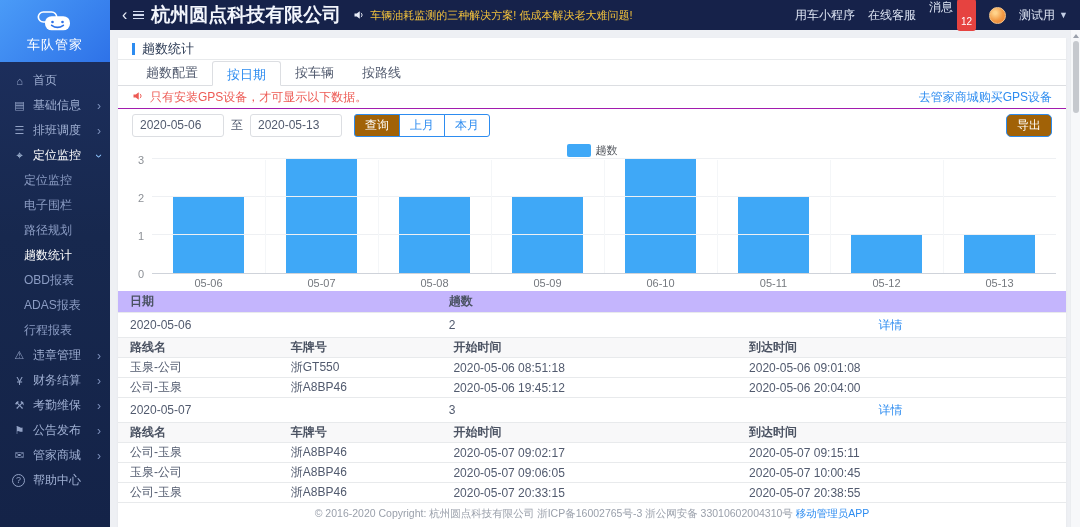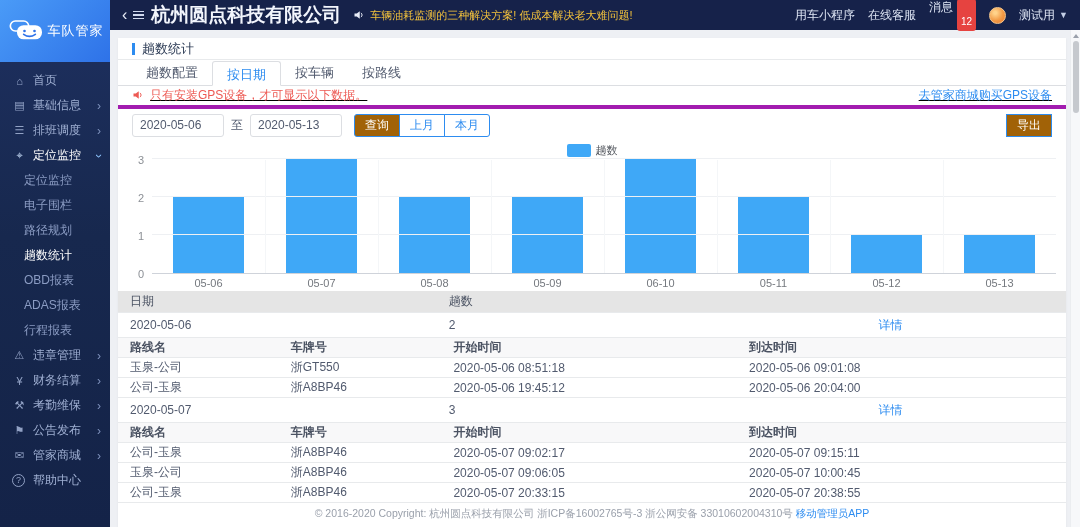--- a/index.html
+++ b/index.html
@@ -4,21 +4,21 @@
 <style>
   * { margin:0; padding:0; box-sizing:border-box; }
   html,body { width:1080px; height:527px; overflow:hidden;
     font-family:"Liberation Sans","DejaVu Sans",sans-serif; background:#eef0f4; }
   .app { position:relative; width:1080px; height:527px; }
 
   
   .sidebar { position:absolute; left:0; top:0; width:110px; height:527px; z-index:5;
     background:linear-gradient(180deg,#1e3060 0%,#17284e 45%,#142348 100%); }
   .brand { height:62px; background:linear-gradient(135deg,#4a9bf7,#2e72e8);
-    display:flex; align-items:center; justify-content:center; gap:1px; }
+    display:flex; flex-direction:column; align-items:center; justify-content:center; gap:1px; }
   .brand svg { display:block; }
   .brand-name { color:#fff; font-size:13px; letter-spacing:1px; }
   .menu { padding-top:6px; }
   .side-item { display:flex; align-items:center; height:25px; padding:0 9px 0 12px;
     color:#9fafd2; font-size:12px; cursor:pointer; white-space:nowrap; }
   .side-item .mi { width:15px; font-size:11px; text-align:center; margin-right:6px; opacity:.9; flex:none; }
   .side-item .mi.circ { width:13px; height:13px; border:1px solid #9fafd2; border-radius:50%;
     line-height:11px; font-size:9px; margin-right:8px; }
   .side-item .arrow { margin-left:auto; font-size:12px; color:#7f92bd; transform-origin:50% 50%; }
   .side-item.active { color:#ffffff; }
@@ -54,37 +54,37 @@
   .ptitle { display:flex; align-items:center; height:22px; padding:0 14px;
     border-bottom:1px solid #e8eaec; flex:none; }
   .ptitle .bar-mark { width:3px; height:12px; background:#2d8cf0; margin-right:7px; }
   .ptitle .t { font-size:13px; color:#2b3a54; }
   .tabs { display:flex; align-items:flex-end; padding:0 14px; height:26px;
     border-bottom:1px solid #dcdee2; flex:none; }
   .tab { padding:0 14px; height:25px; line-height:25px; font-size:13px; color:#515a6e; cursor:pointer; }
   .tab.active { color:#2d8cf0; background:#fff; border:1px solid #dcdee2; border-bottom:1px solid #fff;
     margin-bottom:-1px; border-radius:3px 3px 0 0; }
   .notice { display:flex; align-items:center; gap:6px; height:23px; padding:0 14px;
-    border-bottom:4px solid #a21caf; flex:none;text-decoration:underline; }
+    border-bottom:1px solid #a21caf; flex:none; }
   .notice .txt { color:#ed5a54; font-size:12px; }
   .blue-link { margin-left:auto; color:#2d8cf0; font-size:12px; cursor:pointer; text-decoration:none; }
   .filters { display:flex; align-items:center; height:32px; padding:0 14px; flex:none; }
   .input { width:92px; height:23px; border:1px solid #dcdee2; border-radius:3px; font-size:12px;
     color:#515a6e; padding:0 7px; outline:none; background:#fff;
     font-family:"Liberation Sans","DejaVu Sans",sans-serif; }
   .to-label { color:#515a6e; font-size:12px; margin:0 7px; }
   .btn-group { display:flex; margin-left:12px; }
   .btn { height:23px; padding:0 10px; font-size:12px; display:flex; align-items:center;
     cursor:pointer; background:#fff; border:1px solid #2d8cf0; color:#2d8cf0;
     font-family:"Liberation Sans","DejaVu Sans",sans-serif; }
   .btn + .btn { margin-left:-1px; }
   .btn.first { border-radius:3px 0 0 3px; }
   .btn.last { border-radius:0 3px 3px 0; }
   .btn-primary { background:#a16207; color:#fff; }
-  .btn-export { margin-left:auto; border-radius:0; }
+  .btn-export { margin-left:auto; border-radius:5px; }
 
   
   .chart { padding:1px 10px 0 10px; flex:none; }
   .legend { display:flex; justify-content:center; align-items:center; gap:5px; height:16px; cursor:pointer; }
   .swatch { width:24px; height:13px; background:#3fa8f7; border-radius:2px; }
   .legend .lg-label { font-size:11px; color:#53575e; }
   .plot-wrap { display:flex; margin-top:2px; }
   .yaxis { width:24px; position:relative; height:114px; flex:none; }
   .ytick { position:absolute; right:8px; font-size:11px; color:#8c9096; }
   .plot { flex:1; position:relative; height:114px; border-bottom:1px solid #cfd3da; }
@@ -93,21 +93,21 @@
   .bars { position:absolute; left:0; right:0; top:0; bottom:0; display:flex; align-items:flex-end; }
   .slot { flex:1; display:flex; justify-content:center; align-items:flex-end; height:100%; }
   .bar { width:62%; background:#3fa8f7; }
   .xlabels { display:flex; margin-left:24px; height:17px; align-items:center; }
   .xlabel { flex:1; text-align:center; font-size:11px; color:#74787e; }
 
   
   .table { flex:none; }
   .trow { display:flex; align-items:center; padding:0 12px; border-bottom:1px solid #e8eaec;
     font-size:12px; color:#515a6e; }
-  .thead { height:22px; background:#e5e5e5; font-weight:normal; color:#4a5262; }
+  .thead { height:22px; background:#c4b5fd; font-weight:bold; color:#4a5262; }
   .date-row { height:25px; background:#fff; }
   .sub-head { height:20px; background:#f8f8f9; font-weight:bold; color:#4a5262; }
   .trip { height:20px; }
   .c1 { width:34.5%; } .c2 { width:46.5%; } .c3 { width:19%; }
   .s1 { width:17.4%; } .s2 { width:17.6%; } .s3 { width:32%; } .s4 { flex:1; }
   .detail-link { color:#2d8cf0; cursor:pointer; text-decoration:none; }
 
   .footer { text-align:center; font-size:10.5px; color:#9aa0ab; padding-top:4px; flex:none; }
   .footer a { color:#2d8cf0; text-decoration:none; cursor:pointer;margin-top:24px; }
 

